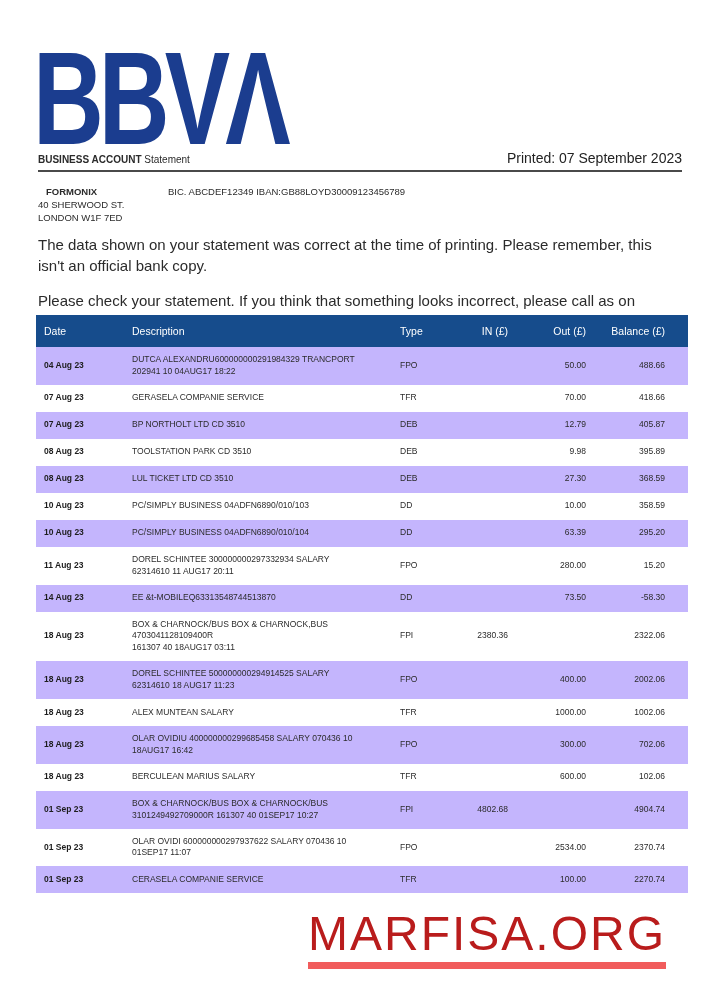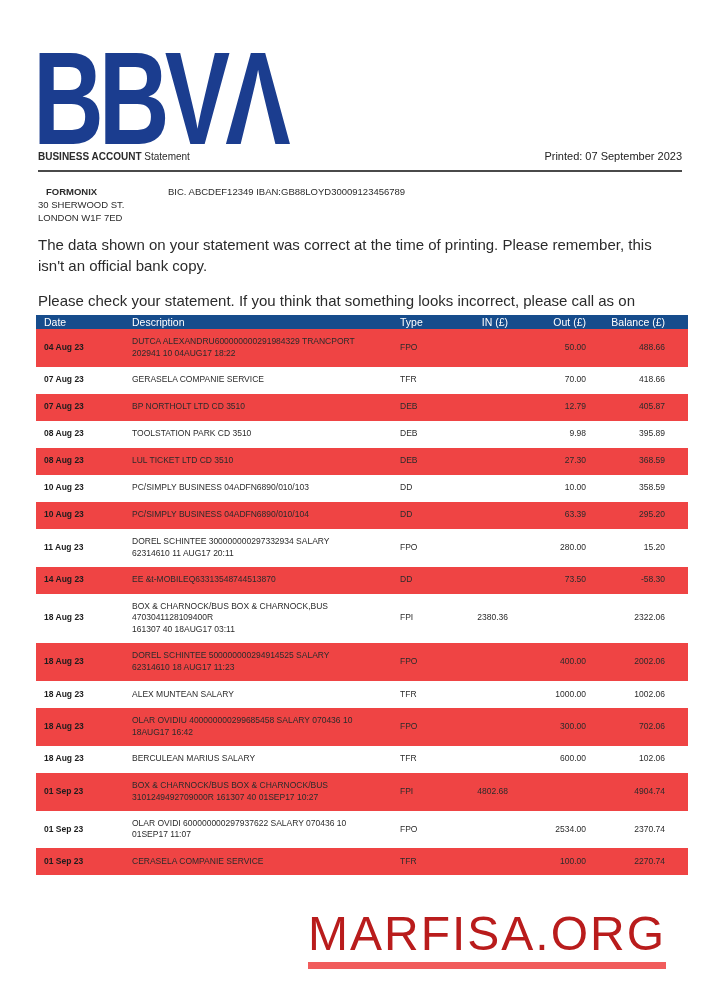--- a/index.html
+++ b/index.html
@@ -33,21 +33,21 @@
     left: 38px;
     top: 150px;
     width: 644px;
     display: flex;
     justify-content: space-between;
     align-items: baseline;
     font-size: 10px;
   }
   .doc-title { font-weight: bold; }
   .doc-title .normal { font-weight: normal; }
-  .printed { font-size: 11px; color: #222; }
+  .printed { font-size: 14px; color: #222; }
   .header-divider {
     position: absolute;
     left: 38px;
     top: 170px;
     width: 644px;
     height: 2px;
     background: #4a4a4a;
   }
 
   
@@ -88,33 +88,33 @@
   .statement-table {
     position: absolute;
     left: 36px;
     top: 315px;
     width: 652px;
   }
   .t-row { display: flex; width: 100%; }
   .t-header {
     background: #164c8c;
     color: #ffffff;
-    height: 14px;
+    height: 32px;
     align-items: center;
     font-size: 10.5px;
   }
   .t-body .t-row {
     min-height: 27px;
     align-items: center;
     padding: 7px 0;
     font-size: 8.5px;
     line-height: 1.4;
     background: #ffffff;
   }
-  .t-body .t-row.stripe { background: #ef4444; }
+  .t-body .t-row.stripe { background: #c4b5fd; }
 
   .col-date { width: 84px; padding-left: 8px; }
   .col-desc { width: 280px; padding-right: 12px; white-space: pre-line; padding-left: 12px; }
   .col-type { width: 60px; }
   .col-in   { width: 48px; text-align: right; }
   .col-out  { width: 78px; text-align: right; }
   .col-bal  { flex: 1; text-align: right; padding-right: 23px; }
   .t-body .col-date { font-weight: bold; color: #1d1d1d; }
 
   
@@ -148,21 +148,21 @@
   <div class="bbva-logo">BBVΛ</div>
 
   <div class="doc-header">
     <div class="doc-title"><span>BUSINESS ACCOUNT</span><span class="normal"> Statement</span></div>
     <div class="printed">Printed: 07 September 2023</div>
   </div>
   <div class="header-divider"></div>
 
   <div class="holder-block">
     <div class="holder-name">FORMONIX</div>
-    <div>30 SHERWOOD ST.</div>
+    <div>40 SHERWOOD ST.</div>
     <div>LONDON W1F 7ED</div>
   </div>
 
   <div class="account-block">
     <div>BIC. ABCDEF12349   IBAN:GB88LOYD30009123456789</div>
   </div>
 
   <div class="notice-1">The data shown on your statement was correct at the time of printing. Please remember, this isn't an official bank copy.</div>
   <div class="notice-2">Please check your statement. If you think that something looks incorrect, please call as on 913-746-000 Monday to Friday, 7:00am-8:00 pm; Saturday, 9:00am-2:00pm (+34-944-875-555 , from outside the Spain). Or Textphone 915-377-000.</div>
 

